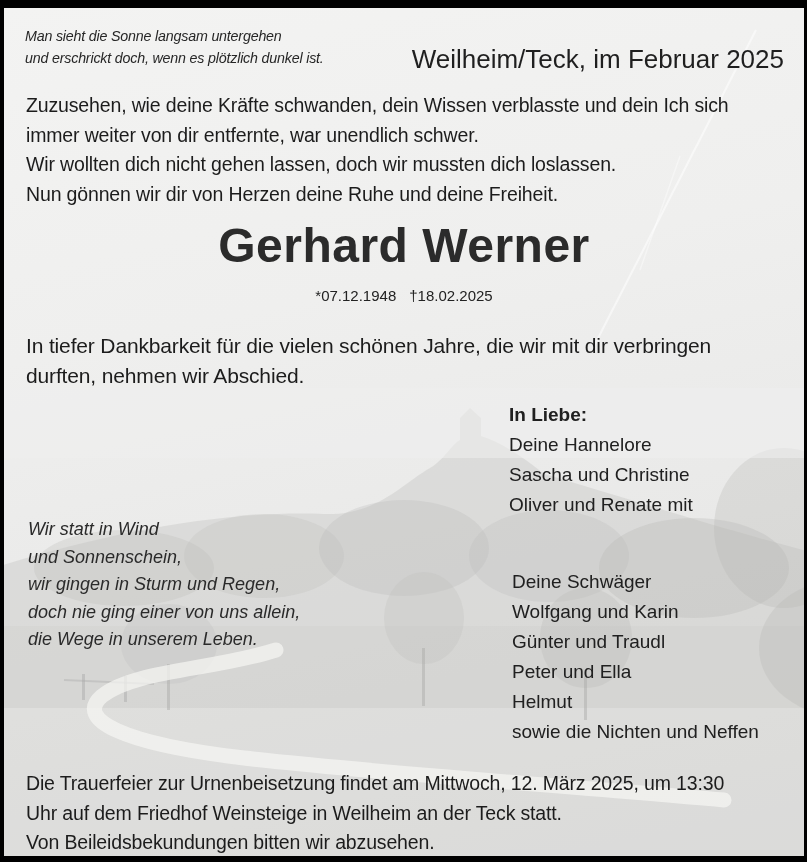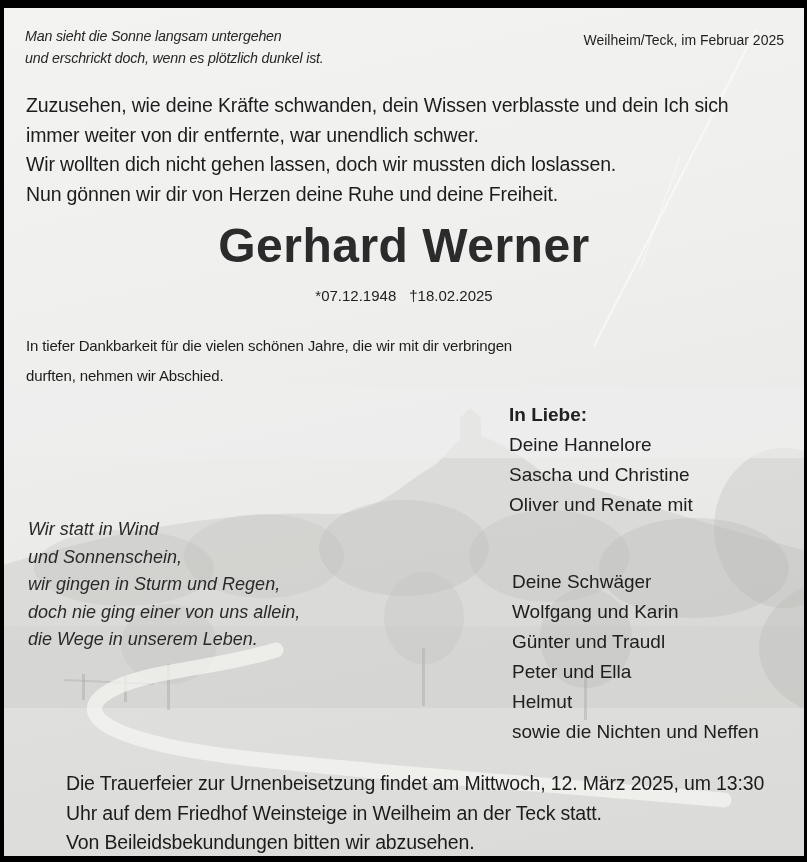--- a/index.html
+++ b/index.html
@@ -32,22 +32,22 @@
     left: 21px; top: 17px;
     font-style: italic;
     font-size: 15px;
     line-height: 21.5px;
     color: #262626;
     letter-spacing: -0.2px;
     transform: scaleX(0.95);
     transform-origin: left top;
   }
   .dateline {
-    top: 24px; right: 20px;
-    font-size: 14px;
+    top: 36px; right: 20px;
+    font-size: 26px;
     color: #1f1f1f;
   }
   .intro {
     left: 22px; top: 83px;
     font-size: 19.5px;
     line-height: 29.5px;
     letter-spacing: -0.15px;
   }
   .deceased-name {
     left: 0; right: 0; top: 210px;
@@ -59,21 +59,21 @@
   }
   .life-dates {
     left: 0; right: 0; top: 279px;
     text-align: center;
     font-size: 15px;
     color: #222222;
   }
   .life-dates .death { margin-left: 13px; }
   .farewell {
     left: 22px; top: 323px;
-    font-size: 15px;
+    font-size: 21px;
     line-height: 29.5px;
     letter-spacing: -0.15px;
   }
   .mourners-a {
     left: 505px; top: 392px;
     font-size: 19px;
     line-height: 30px;
     color: #202020;
   }
   .mourners-a .heading { font-weight: bold; }
@@ -88,21 +88,20 @@
     left: 508px; top: 559px;
     font-size: 19px;
     line-height: 30px;
     color: #202020;
   }
   .funeral {
     left: 22px; top: 761px;
     font-size: 19.5px;
     line-height: 29.5px;
     letter-spacing: -0.15px;
-    margin-left: 40px;
   }
 </style>
 </head>
 <body>
 
 <div class="notice">
 
   <svg class="bg-photo" viewBox="0 0 800 848" aria-hidden="true">
 
     <line x1="752" y1="22" x2="590" y2="338" stroke="#ffffff" stroke-width="2" opacity="0.55"></line>

